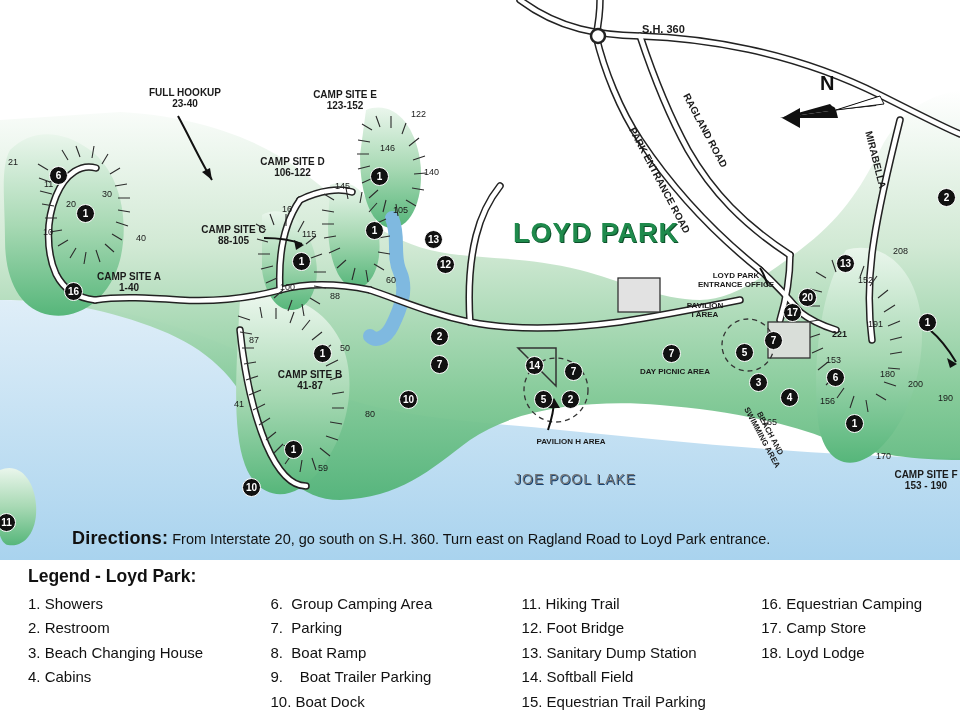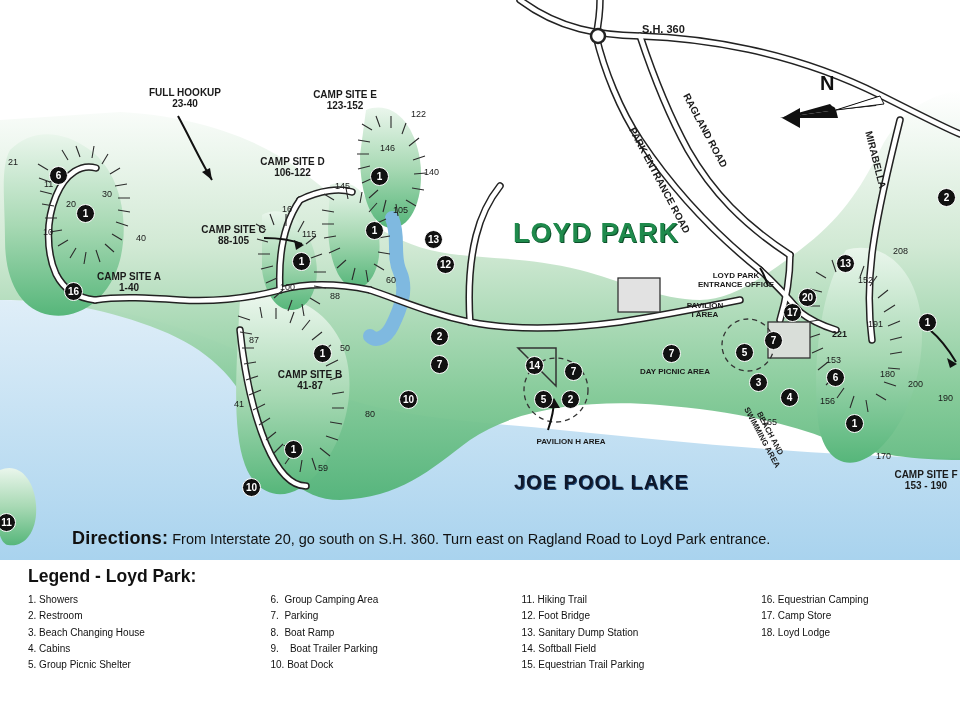--- a/index.html
+++ b/index.html
@@ -49,24 +49,24 @@
     position: absolute;
     font-size: 27px;
     font-weight: bold;
     letter-spacing: 1px;
     color: #1f8a4c;
     text-shadow: 1px 1px 0 #0c4f2a;
     font-family: "Liberation Sans", sans-serif;
   }
   .lake-title {
     position: absolute;
-    font-size: 20px;
-    font-weight: bold;
+    font-size: 14px;
+    font-weight: normal;
     letter-spacing: 1px;
-    color: #0f172a;
+    color: #737373;
     text-shadow: 1px 1px 0 #1a4473;
     font-family: "Liberation Sans", sans-serif;
   }
   .marker {
     position: absolute;
     width: 17px; height: 17px;
     border-radius: 50%;
     background: #111;
     color: #fff;
     font-size: 10px;
@@ -112,21 +112,21 @@
   }
   .legend-col {
     display: flex;
     flex-direction: column;
   }
   .legend-col.c1 { width: 250px; }
   .legend-col.c2 { width: 230px; }
   .legend-col.c3 { width: 247px; margin-left: 28px; }
   .legend-col.c4 { width: 205px; }
   .legend-item {
-    font-size: 10px;
+    font-size: 15px;
     color: #111;
     line-height: 1.63;
     white-space: pre;
   }
   .nlabel {
     position: absolute;
     font-size: 20px;
     font-weight: bold;
     color: #111;
   }
@@ -376,21 +376,20 @@
   </div>
 
   <div class="legend">
     <div class="legend-title">Legend - Loyd Park:</div>
     <div class="legend-cols">
       <div class="legend-col c1">
         <div class="legend-item">1. Showers</div>
         <div class="legend-item">2. Restroom</div>
         <div class="legend-item">3. Beach Changing House</div>
         <div class="legend-item">4. Cabins</div>
-        <div class="legend-item">5. Group Picnic Shelter</div>
       </div>
       <div class="legend-col c2">
         <div class="legend-item">6.  Group Camping Area</div>
         <div class="legend-item">7.  Parking</div>
         <div class="legend-item">8.  Boat Ramp</div>
         <div class="legend-item">9.    Boat Trailer Parking</div>
         <div class="legend-item">10. Boat Dock</div>
       </div>
       <div class="legend-col c3">
         <div class="legend-item">11. Hiking Trail</div>

